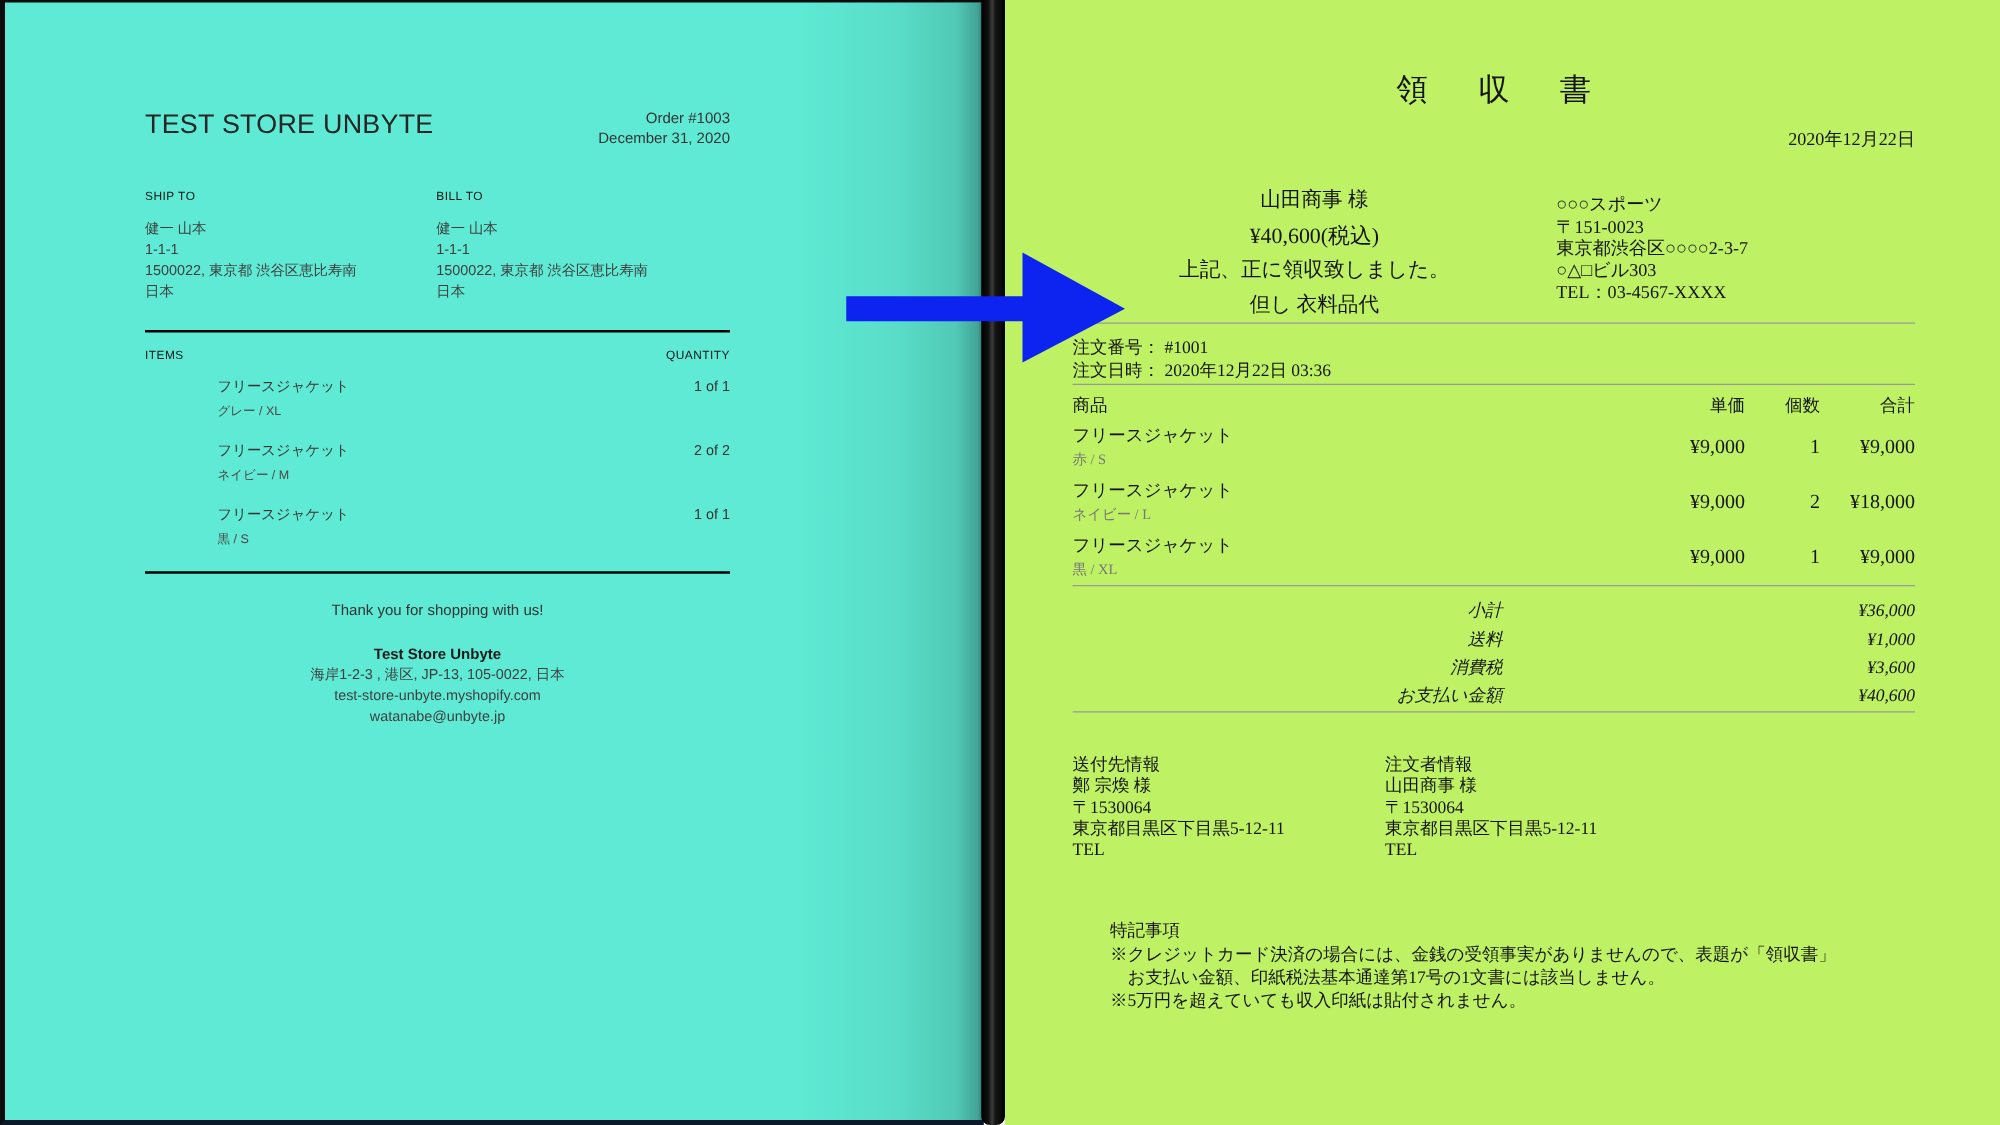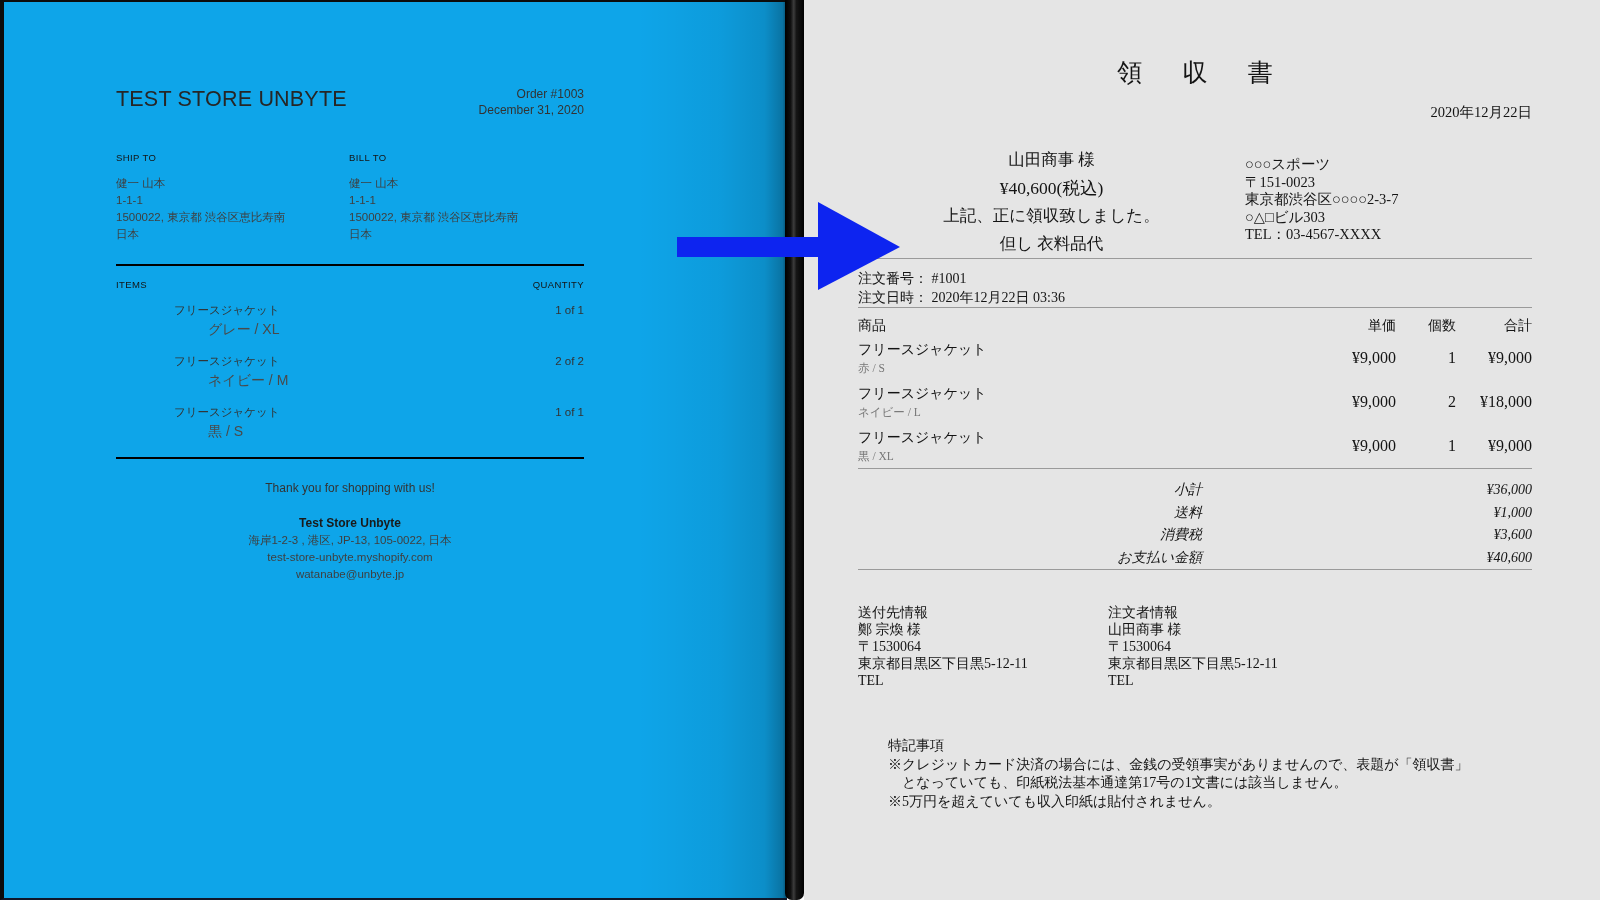--- a/index.html
+++ b/index.html
@@ -1,49 +1,49 @@
 <!DOCTYPE html>
 <html><head>
 <meta charset="utf-8">
 <style>
   html,body{margin:0;padding:0;background:#fff;}
   .stage{position:relative;width:1600px;height:900px;overflow:hidden;background:#fff;
          font-family:"Liberation Sans","DejaVu Sans",sans-serif;}
 
   
-  .left-page{position:absolute;left:0;top:0;width:787px;height:900px;background:#0ea5e9;
-             border-left:4px solid #0c0c0c;border-top:2px solid #0c0c0c;border-bottom:2px solid #0f172a;
+  .left-page{position:absolute;left:0;top:0;width:787px;height:900px;background:#5eead4;
+             border-left:4px solid #0c0c0c;border-top:2px solid #0c0c0c;border-bottom:4px solid #0f172a;
              box-sizing:border-box;}
   .curl-shadow{position:absolute;top:0;right:0;width:150px;height:100%;pointer-events:none;
              background:linear-gradient(to right,rgba(0,0,0,0) 0%,rgba(0,0,0,0.06) 55%,
              rgba(0,0,0,0.14) 85%,rgba(0,0,0,0.30) 97%,rgba(0,0,0,0.55) 100%);}
   .spine{position:absolute;left:785px;top:0;width:19px;height:900px;border-radius:0 0 7px 7px;
              background:linear-gradient(to right,#000 0%,#101010 30%,#3c3c3c 46%,#161616 60%,#000 100%);}
 
   .ls{position:absolute;left:112px;top:0;width:468px;color:#3f3f3f;}
   .ls-headrow{display:flex;justify-content:space-between;align-items:flex-start;margin-top:84px;}
   .ls-store{font-size:21.5px;line-height:26px;color:#262626;letter-spacing:0.2px;}
   .ls-meta{text-align:right;font-size:12px;line-height:16px;color:#333;}
   .ls-addr-row{display:flex;margin-top:34px;}
   .ls-addr-col{width:233px;}
   .ls-label{font-size:9.5px;font-weight:normal;letter-spacing:0.4px;color:#141414;}
   .ls-lines{margin-top:12px;font-size:11.5px;line-height:17px;}
   .ls-items{margin-top:21px;border-top:2px solid #000;border-bottom:2px solid #000;padding:13px 0 18px 0;}
   .ls-items-head{display:flex;justify-content:space-between;align-items:flex-end;}
   .ls-rows{margin-top:13px;}
   .ls-row{display:flex;justify-content:space-between;margin-bottom:17px;}
   .ls-item-name{margin-left:58px;font-size:11.5px;line-height:15px;color:#333;}
-  .ls-item-variant{margin-left:92px;margin-top:4px;font-size:14px;line-height:15px;color:#4a4a4a;}
+  .ls-item-variant{margin-left:58px;margin-top:4px;font-size:10px;line-height:15px;color:#4a4a4a;}
   .ls-qty{font-size:11.5px;line-height:15px;color:#333;}
   .ls-footer{margin-top:21px;text-align:center;font-size:11.5px;line-height:17px;color:#3f3f3f;}
   .ls-thanks{font-size:12px;margin-bottom:18px;color:#333;}
   .ls-store-foot{font-weight:bold;font-size:12px;color:#1a1a1a;}
 
   
-  .right-page{position:absolute;left:804px;top:0;width:796px;height:900px;background:#e5e5e5;
+  .right-page{position:absolute;left:804px;top:0;width:796px;height:900px;background:#bef264;
               font-family:"Liberation Serif","DejaVu Serif",serif;color:#141414;}
   .rp{position:absolute;left:54px;top:0;width:674px;}
   .rp-title{margin-top:58px;text-align:center;font-size:25px;line-height:30px;letter-spacing:17px;text-indent:17px;}
   .rp-date{margin-top:14px;text-align:right;font-size:14.5px;line-height:20px;}
   .rp-cols{display:flex;margin-top:24px;}
   .rp-recipient{width:387px;text-align:center;font-size:16.5px;line-height:28px;}
   .rp-amount{font-size:17.5px;}
   .rp-issuer{flex:1;margin-top:10px;font-size:14.5px;line-height:17.5px;}
   .rp hr{border:none;border-top:1px solid #9a9a9a;margin:0;}
   .hr-1{margin-top:14px;}
@@ -260,21 +260,21 @@
             <div>〒1530064</div>
             <div>東京都目黒区下目黒5-12-11</div>
             <div>TEL</div>
           </div>
         </div>
       </div>
 
       <div class="rp-notes">
         <div>特記事項</div>
         <div>※クレジットカード決済の場合には、金銭の受領事実がありませんので、表題が「領収書」</div>
-        <div>　となっていても、印紙税法基本通達第17号の1文書には該当しません。</div>
+        <div>　お支払い金額、印紙税法基本通達第17号の1文書には該当しません。</div>
         <div>※5万円を超えていても収入印紙は貼付されません。</div>
       </div>
 
     </div>
   </div>
 
   <svg class="arrow" width="232" height="92" viewBox="0 0 232 92">
     <rect x="5" y="37" width="150" height="20" fill="#0d24f0"></rect>
     <polygon points="146,2 146,90 228,47" fill="#0d24f0"></polygon>
   </svg>

